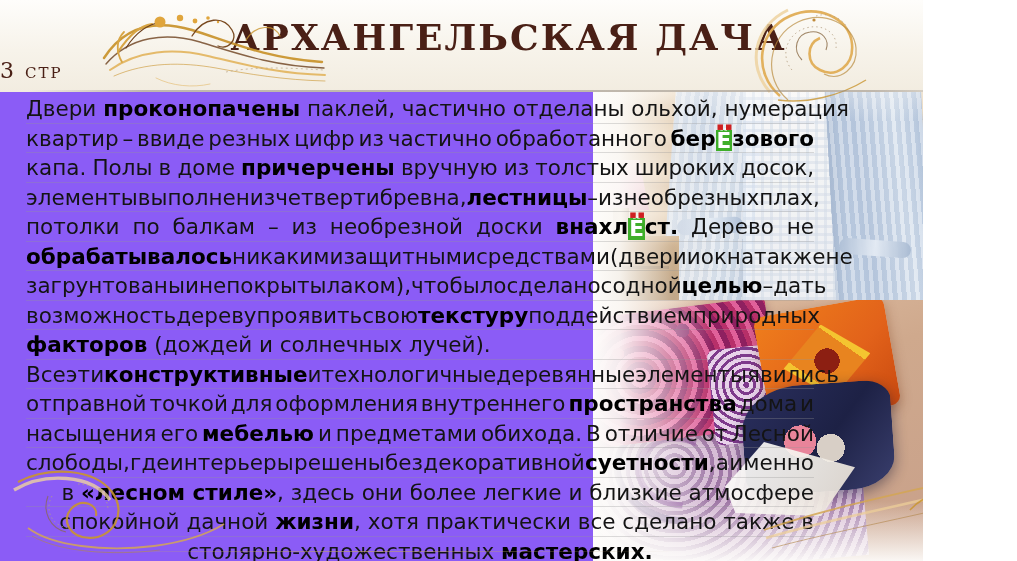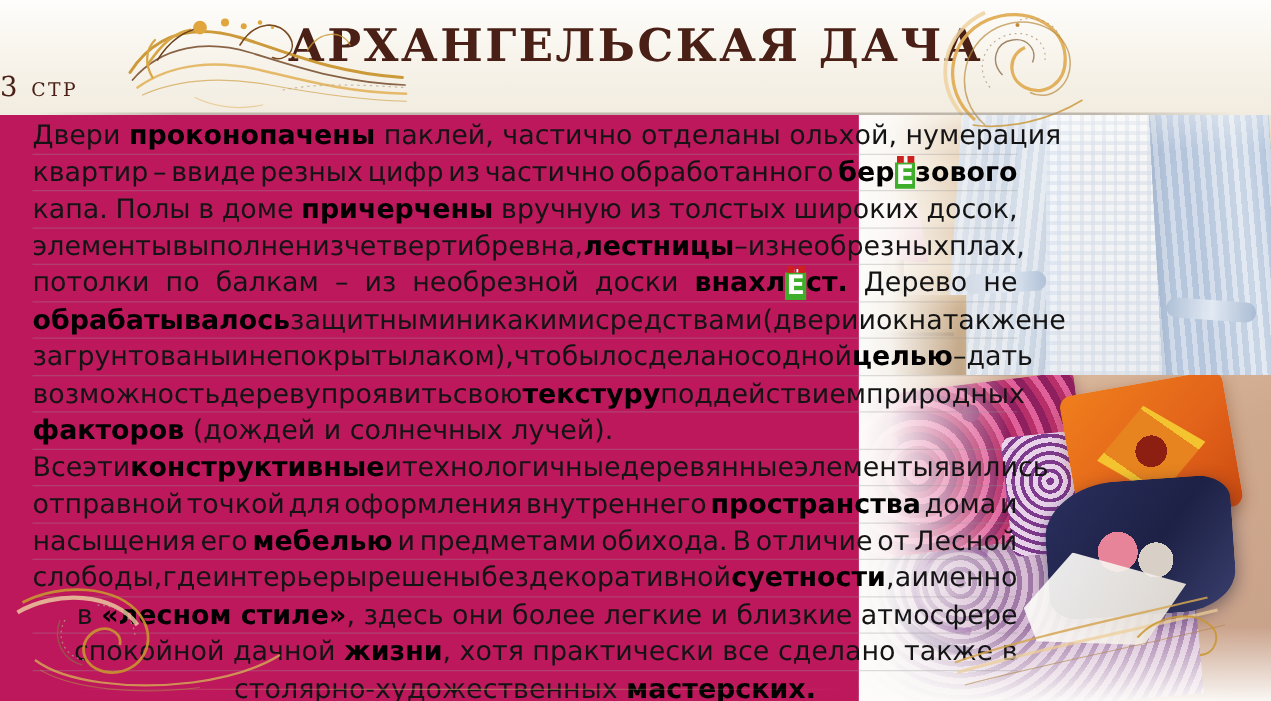--- a/index.html
+++ b/index.html
@@ -5,22 +5,22 @@
 <style>
   html,body{margin:0;padding:0;}
   body{
     width:1017px;height:561px;
     font-family:"DejaVu Sans","Liberation Sans",sans-serif;
     background:#ffffff;
     overflow:hidden;
   }
   #slide{
     position:relative;
-    width:1017px;height:561px;
-    background:#be185d;
+    width:923px;height:561px;
+    background:#8b5cf6;
     overflow:hidden;
   }
 
   
   .photo-layer{
     position:absolute;
     right:0;top:0;
     width:330px;height:561px;
     overflow:hidden;
   }
@@ -439,22 +439,22 @@
           <span>необрезной</span>
           <span>доски</span>
           <span><b>внахл</b><b><span class="yo">Ё</span></b><b>ст.</b></span>
           <span>Дерево</span>
           <span>не</span>
         </span>
       </div>
       <div class="tline">
         <span class="spread">
           <span><b>обрабатывалось</b></span>
+          <span>никакими</span>
           <span>защитными</span>
-          <span>никакими</span>
           <span>средствами</span>
           <span>(двери</span>
           <span>и</span>
           <span>окна</span>
           <span>также</span>
           <span>не</span>
         </span>
       </div>
       <div class="tline">
         <span class="spread">

